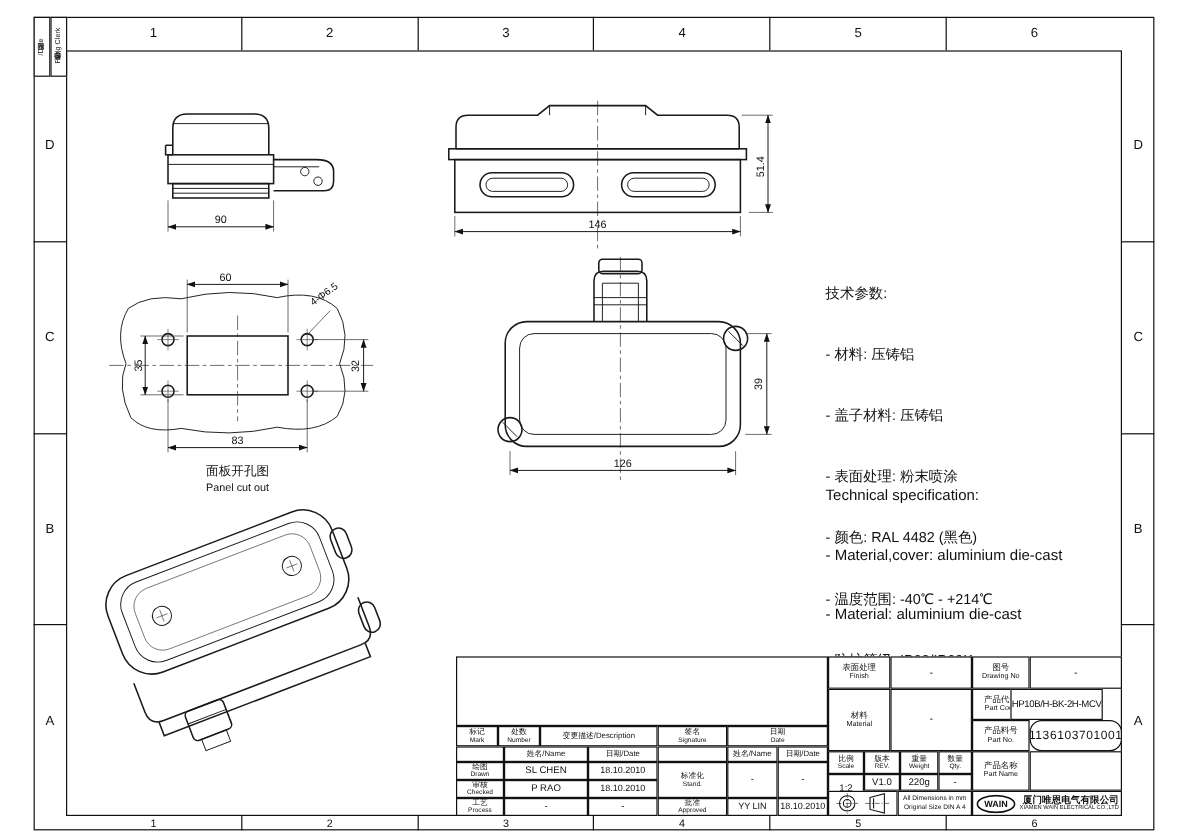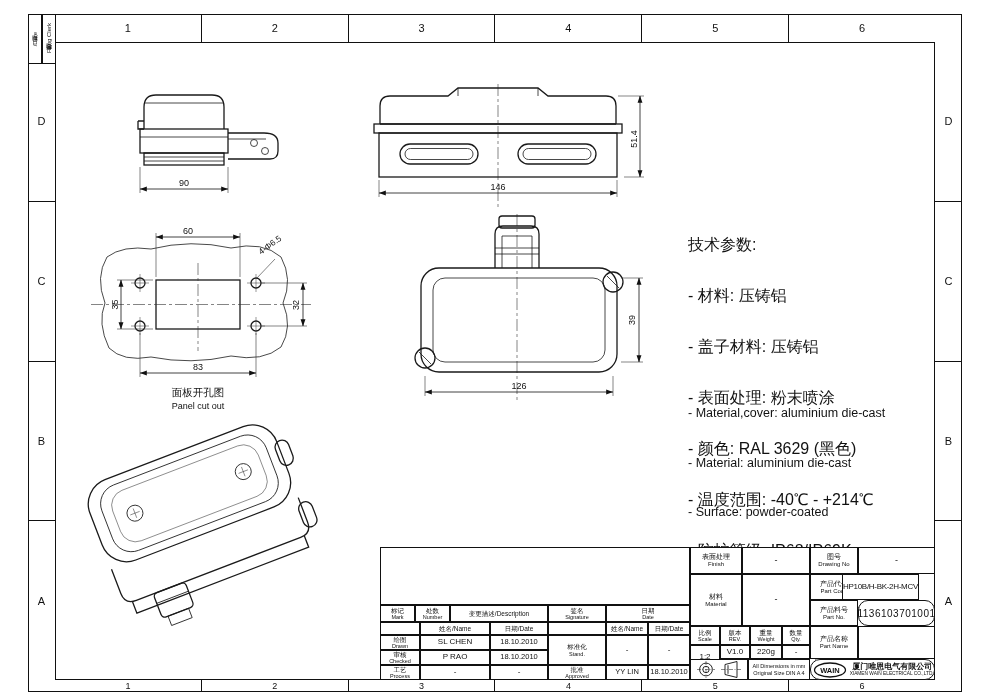--- a/index.html
+++ b/index.html
@@ -11,36 +11,36 @@
   .inner-border { position:absolute; left:55px; top:42px; width:880px; height:638px; border:1.5px solid #111; }
   .zone-h { position:absolute; display:flex; }
   .zone-h > div { flex:1; display:flex; align-items:center; justify-content:center; border-left:1px solid #111; }
   .zone-h > div:first-child { border-left:none; }
   .zone-v { position:absolute; display:flex; flex-direction:column; }
   .zone-v > div { flex:1; display:flex; align-items:center; justify-content:center; border-top:1px solid #111; }
   .zone-v > div:first-child { border-top:none; }
   .corner-box { position:absolute; border:1px solid #111; background:#fff; display:flex; align-items:center; justify-content:center; }
   .corner-box span { writing-mode:vertical-rl; transform:rotate(180deg); font-size:6px; line-height:7px; text-align:center; }
   .spec { position:absolute; white-space:pre; }
-  .spec-cn { font-size:16px; line-height:17px; }
+  .spec-cn { font-size:12px; line-height:17px; }
   .spec-en { font-size:12.5px; line-height:16.5px; }
   .tb { position:absolute; left:380px; top:547px; width:555px; height:133px; }
   .tc { position:absolute; border:1px solid #111; background:#fff; display:flex; flex-direction:column;
         align-items:center; justify-content:center; text-align:center; overflow:hidden; line-height:1.1; }
   .tc .cn { font-size:6.5px; line-height:7.5px; }
   .tc .en { font-size:5.5px; line-height:6.5px; }
   .tc .cn-lg { font-size:7px; line-height:8px; }
   .tc .en-lg { font-size:6px; line-height:7px; }
   .v8  { font-size:8px; }
   .v75 { font-size:7.5px; }
   .v9  { font-size:9px; }
   .v10 { font-size:10px; letter-spacing:0.5px;border-radius:10px; }
   .vcode { font-size:8px; letter-spacing:-0.3px; }
   .one-line { font-size:6.5px; }
-  .company { flex-direction:row !important; gap:3px;border-radius:10px; }
+  .company { flex-direction:row !important; gap:3px; }
   .cnames { display:flex; flex-direction:column; align-items:flex-end; }
   .cname-cn { font-size:8px; line-height:9px; font-weight:bold; }
   .cname-en { font-size:4.8px; line-height:6px; }
   .note-line { font-size:5.5px; line-height:7px; }
   svg text { font-family:"Liberation Sans", sans-serif; fill:#111; }
   .obj  { stroke:#1a1a1a; stroke-width:1.3; fill:none; }
   .objt { stroke:#1a1a1a; stroke-width:0.8; fill:none; }
   .dim  { stroke:#111; stroke-width:0.8; fill:none; }
   .ext  { stroke:#333; stroke-width:0.6; fill:none; }
   .cl   { stroke:#333; stroke-width:0.6; fill:none; stroke-dasharray:12 3 3 3; }
@@ -196,28 +196,29 @@
       <rect class="obj" x="-70" y="46" width="34" height="26" rx="4"></rect>
       <path class="objt" d="M-64,72 H-42 V82 H-64 Z M-70,56 H-36"></path>
     </g>
   </svg>
 
   <div class="spec spec-cn" style="left:688px; top:202px;">
     <div>技术参数:</div>
     <div>- 材料: 压铸铝</div>
     <div>- 盖子材料: 压铸铝</div>
     <div>- 表面处理: 粉末喷涂</div>
-    <div>- 颜色: RAL 3629 (黑色)</div>
+    <div>- 颜色: RAL 4482 (黑色)</div>
     <div>- 温度范围: -40℃ - +214℃</div>
     <div>- 防护等级: IP68/IP69K</div>
     <div>- 密封元件: NBR</div>
     <div>- 出线方向: 底部出线</div>
   </div>
 
   <div class="spec spec-en" style="left:688px; top:372px;">
+    <div>Technical specification:</div>
     <div>- Material,cover: aluminium die-cast</div>
     <div>- Material: aluminium die-cast</div>
     <div>- Surface: powder-coated</div>
     <div>- Colour: RAL 9005(black)</div>
     <div>- Temperature range: -40℃ - +125℃</div>
     
     
     
   </div>
 

